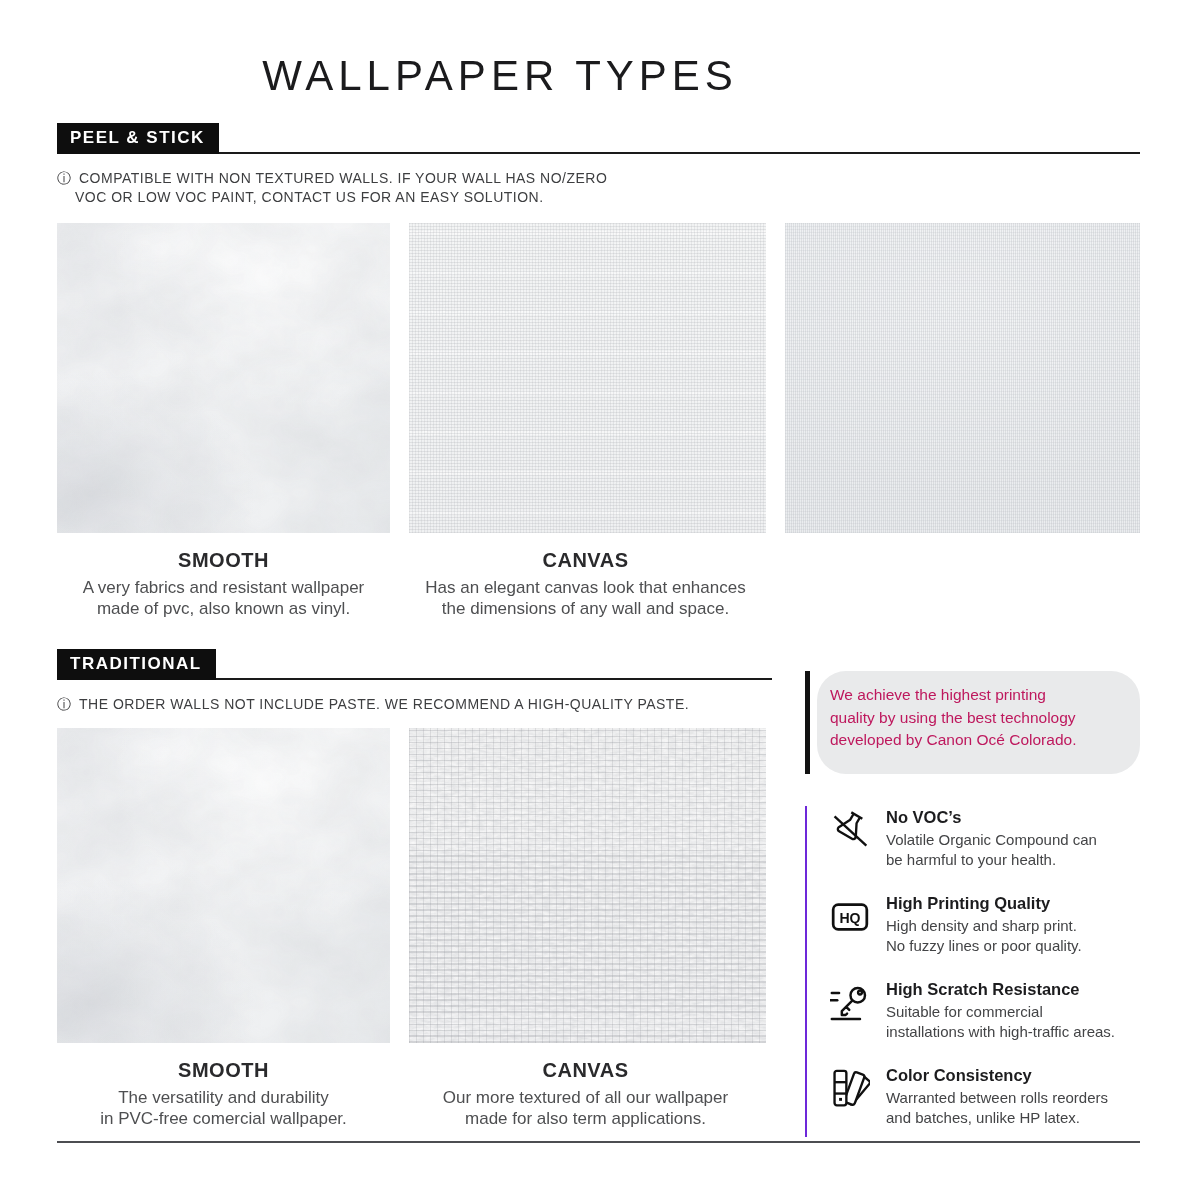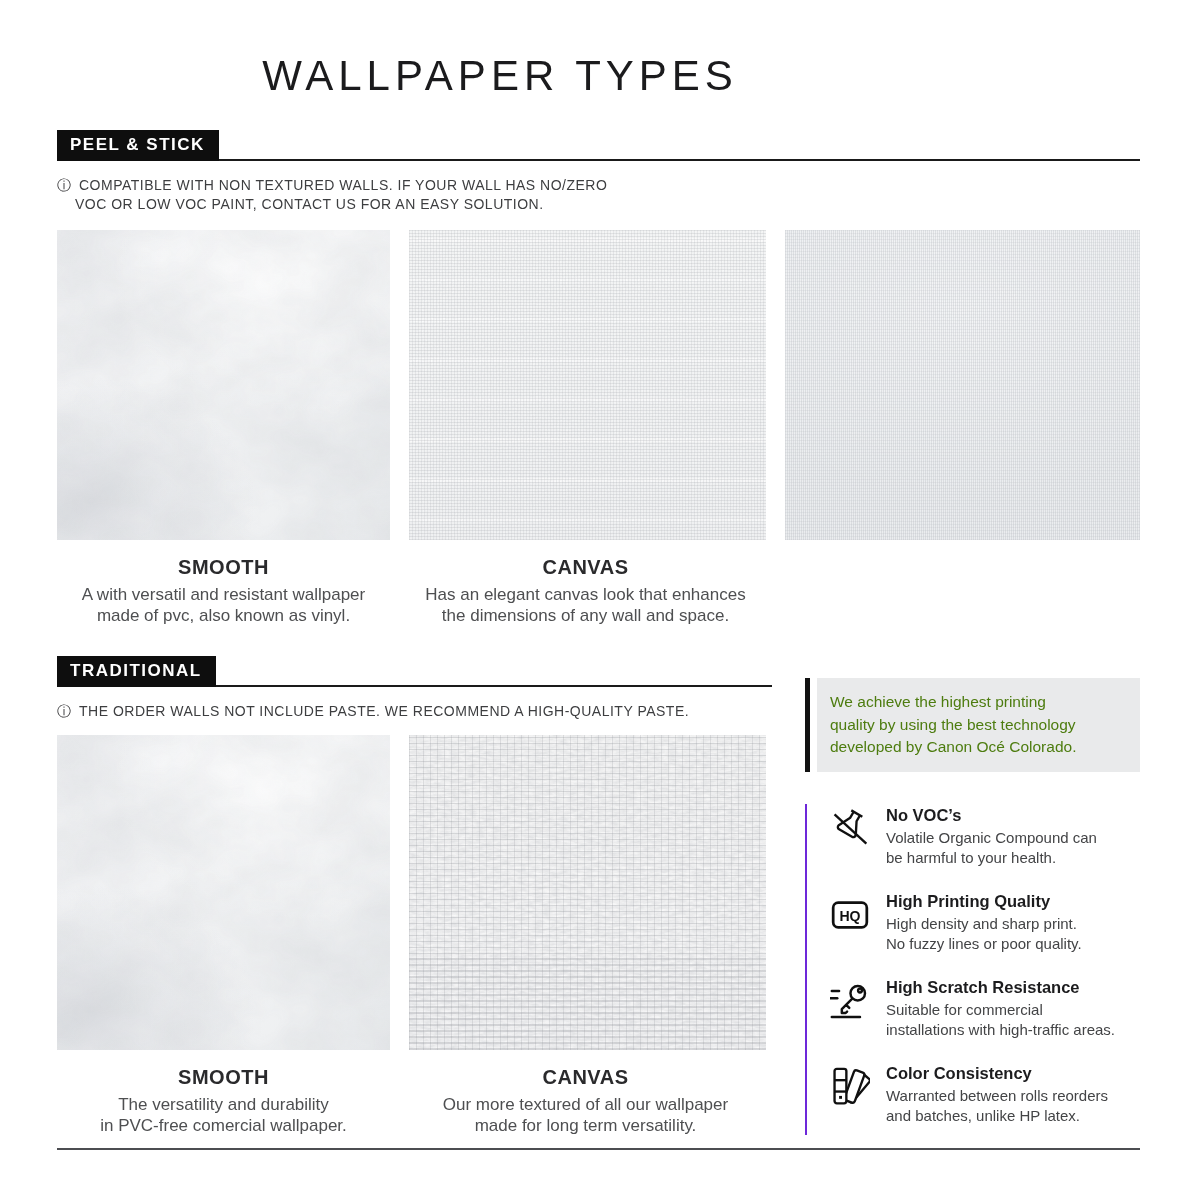--- a/index.html
+++ b/index.html
@@ -3,21 +3,21 @@
 <meta charset="utf-8">
 <style>
   html,body{margin:0;padding:0;background:#ffffff;}
   body{width:1200px;height:1200px;overflow:hidden;font-family:"Liberation Sans","DejaVu Sans",sans-serif;color:#1d1d1f;}
   *{box-sizing:border-box;}
   .page{position:relative;width:1200px;height:1200px;padding:0 60px 0 57px;}
 
   .title{margin-top:52px;width:886px;text-align:center;font-size:42px;font-weight:500;letter-spacing:5px;color:#1b1b1d;white-space:nowrap;}
 
   .section-header{display:flex;align-items:flex-end;}
-  .header-1{margin-top:30px;}
+  .header-1{margin-top:23px;}
   .section-label{background:#0e0e0e;color:#ffffff;font-size:17px;font-weight:700;letter-spacing:1.5px;padding:5px 14px 6px 13px;white-space:nowrap;}
   .section-rule{flex:1;height:2px;background:#1a1a1a;}
 
   .note{margin-top:15px;position:relative;padding-left:22px;font-size:14px;letter-spacing:0.5px;line-height:19px;color:#3d3e40;}
   .note .info-icon{position:absolute;left:0;top:0;font-size:14px;color:#2e2e30;font-family:"DejaVu Sans",sans-serif;}
   .note .note-line2{margin-left:-4px;}
 
   .swatch-grid{display:grid;grid-template-columns:333px 357px 355px;column-gap:19px;margin-top:16px;}
   .swatch-grid.two{grid-template-columns:333px 357px;margin-top:14px;}
   .swatch{position:relative;height:310px;overflow:hidden;}
@@ -51,21 +51,21 @@
   .caption-grid.two{grid-template-columns:333px 357px;}
   .cap-name{margin-top:16px;font-size:20px;font-weight:600;letter-spacing:.5px;color:#2a2a2c;}
   .cap-desc{margin-top:5px;font-size:17px;line-height:21px;color:#4e4f51;}
 
   .trad-wrap{position:relative;margin-top:30px;}
   .trad-left{width:715px;}
 
   .right-panel{position:absolute;left:748px;top:22px;width:335px;}
   .quality-box{display:flex;}
   .qb-bar{width:5px;background:#121212;flex:0 0 5px;}
-  .qb-body{margin-left:7px;flex:1;background:#e9eaeb;padding:13px 8px 13px 13px;font-size:15.5px;line-height:22.5px;color:#4d7c0f;}
+  .qb-body{margin-left:7px;flex:1;background:#e9eaeb;padding:13px 8px 22px 13px;font-size:15.5px;line-height:22.5px;color:#be185d;border-radius:29px;}
   .features{margin-top:32px;border-left:2px solid #6d28d9;padding:2px 0 8px 23px;}
   .feature{display:flex;margin-bottom:23px;}
   .feature:last-child{margin-bottom:0;}
   .f-icon{flex:0 0 40px;width:40px;padding-top:1px;}
   .f-icon svg{width:40px;height:44px;display:block;}
   .f-text{margin-left:16px;}
   .f-title{font-size:16.5px;font-weight:700;color:#1c1c1e;}
   .f-desc{margin-top:3px;font-size:15px;line-height:20.5px;color:#434446;}
   svg text{font-family:"Liberation Sans",sans-serif;}
 
@@ -121,21 +121,21 @@
       <svg class="noise" preserveAspectRatio="none">
           <rect width="100%" height="100%" filter="url(#f-grain)"></rect>
         </svg>
     </div>
   </div>
 
   <div class="caption-grid">
     <div>
       <div class="cap-name">SMOOTH</div>
       <div class="cap-desc">
-        <div>A with versatil and resistant wallpaper</div>
+        <div>A very fabrics and resistant wallpaper</div>
         <div>made of pvc, also known as vinyl.</div>
       </div>
     </div>
     <div>
       <div class="cap-name">CANVAS</div>
       <div class="cap-desc">
         <div>Has an elegant canvas look that enhances</div>
         <div>the dimensions of any wall and space.</div>
       </div>
     </div>
@@ -172,21 +172,21 @@
           <div class="cap-name">SMOOTH</div>
           <div class="cap-desc">
             <div>The versatility and durability</div>
             <div>in PVC-free comercial wallpaper.</div>
           </div>
         </div>
         <div>
           <div class="cap-name">CANVAS</div>
           <div class="cap-desc">
             <div>Our more textured of all our wallpaper</div>
-            <div>made for long term versatility.</div>
+            <div>made for also term applications.</div>
           </div>
         </div>
       </div>
     </div>
 
     <div class="right-panel">
       <div class="quality-box">
         <div class="qb-bar"></div>
         <div class="qb-body">
           <div>We achieve the highest printing</div>

